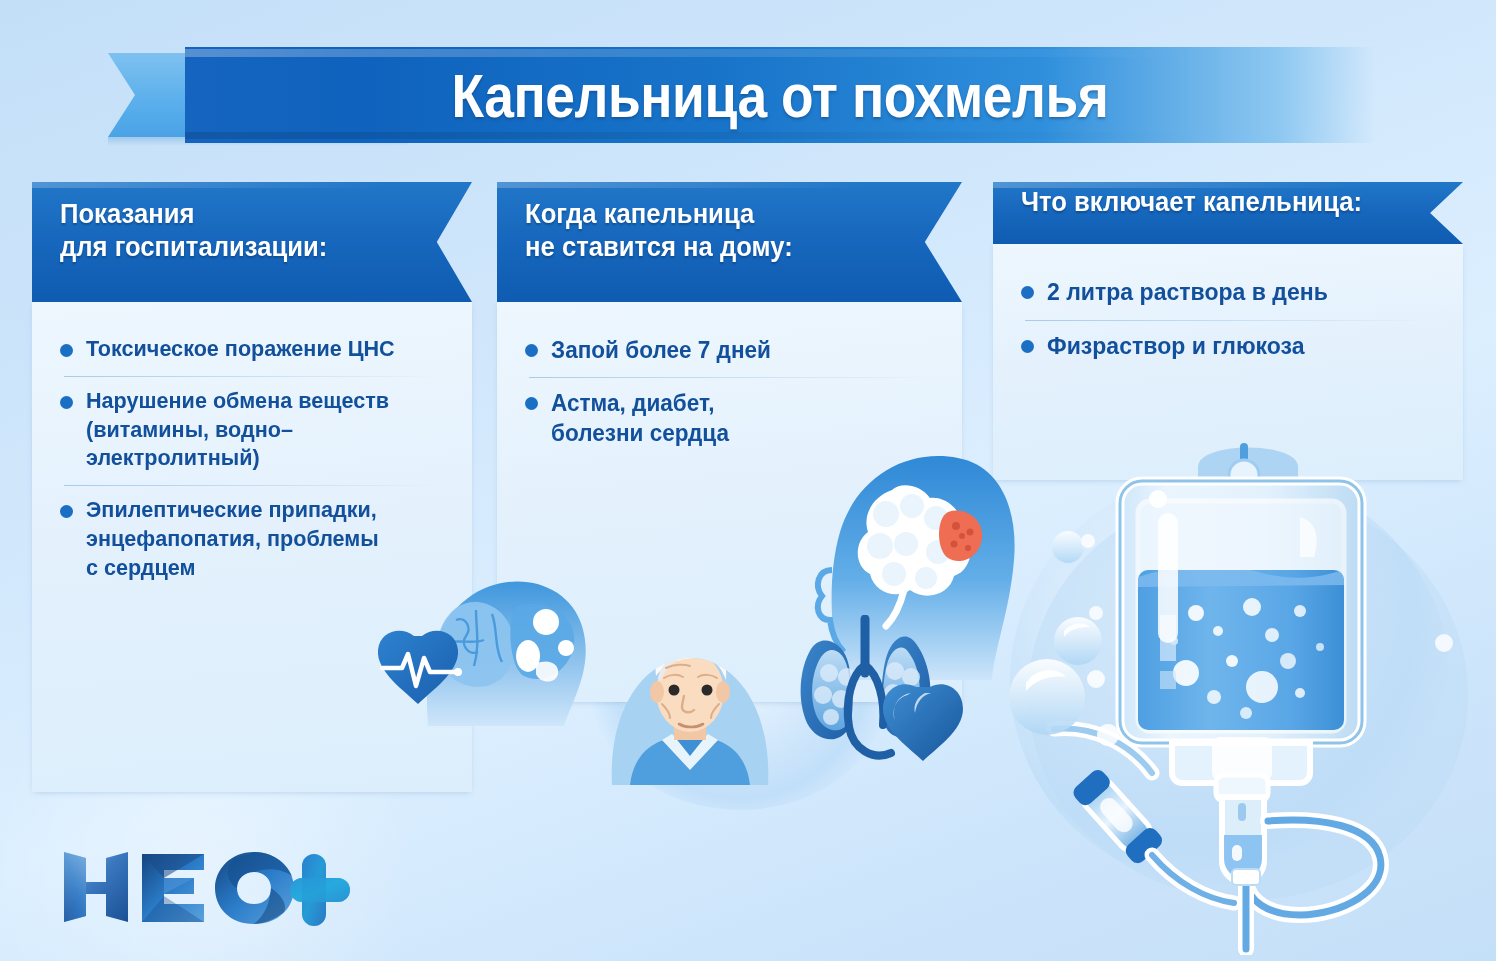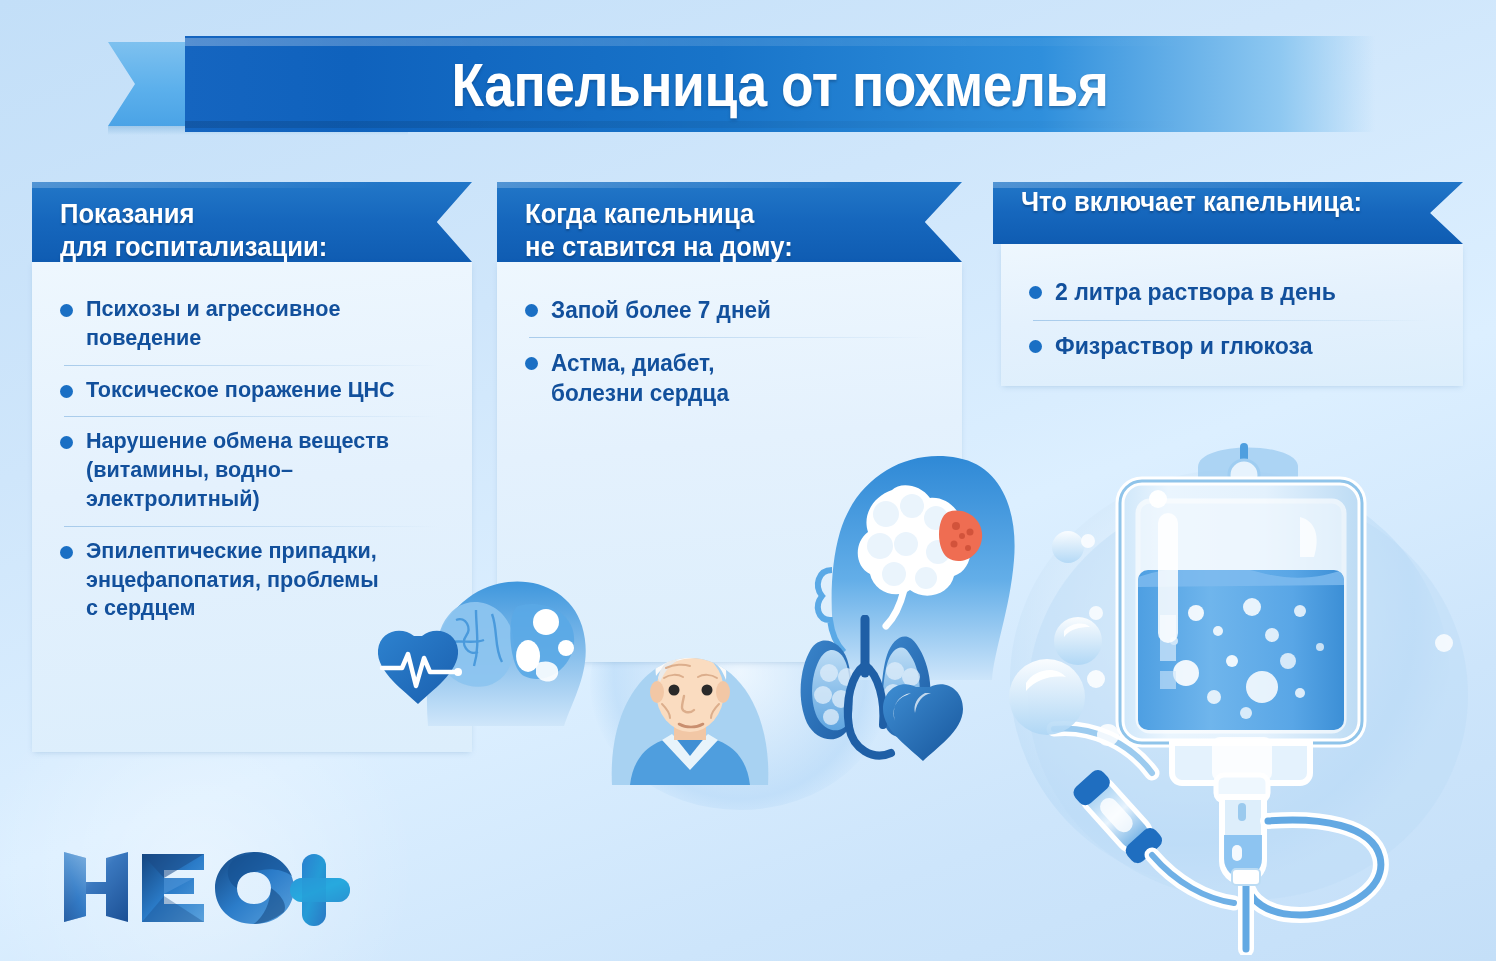--- a/index.html
+++ b/index.html
@@ -13,21 +13,21 @@
   
   .bg-blob{position:absolute;border-radius:50%;pointer-events:none;}
   .blob-a{left:1010px;top:470px;width:440px;height:420px;
           background:radial-gradient(circle at 40% 35%,rgba(255,255,255,.55),rgba(183,217,246,.55) 60%,rgba(183,217,246,0) 72%);}
   .blob-b{left:590px;top:560px;width:300px;height:250px;
           background:radial-gradient(circle at 50% 45%,rgba(255,255,255,.5),rgba(176,213,246,.5) 62%,rgba(176,213,246,0) 75%);}
   .blob-c{left:-60px;top:700px;width:520px;height:330px;
           background:radial-gradient(circle at 50% 50%,rgba(255,255,255,.35),rgba(255,255,255,0) 70%);}
 
   
-  .title-wrap{position:absolute;left:0;top:28px;width:1496px;height:112px;}
+  .title-wrap{position:absolute;left:0;top:39px;width:1496px;height:112px;}
   .ribbon-tail{
     position:absolute;left:108px;top:14px;width:300px;height:84px;
     background:linear-gradient(180deg,#7ec1ef 0%,#5cb0ec 55%,#4aa3e6 100%);
     clip-path:polygon(0 0,100% 0,100% 100%,0 100%,9% 50%);
   }
   .ribbon-tail-shadow{
     position:absolute;left:108px;top:98px;width:300px;height:9px;
     background:linear-gradient(180deg,rgba(110,170,215,.45),rgba(110,170,215,0));
     clip-path:polygon(0 0,100% 0,100% 100%,0 100%);
   }
@@ -52,21 +52,21 @@
     white-space:nowrap;
   }
 
   
   .col{position:absolute;}
   .col-1{left:32px;top:182px;width:440px;}
   .col-2{left:497px;top:182px;width:465px;}
   .col-3{left:993px;top:182px;width:470px;}
 
   .col-head{
-    position:relative;height:80px;
+    position:relative;height:120px;
     background:linear-gradient(180deg,#2277c8 0%,#1667bd 48%,#0f5cb2 100%);
     padding:16px 34px 0 28px;
     box-shadow:0 3px 5px -2px rgba(40,90,145,.4);
   }
   .col-head.notched{clip-path:polygon(0 0,100% 0,92% 50%,100% 100%,0 100%);}
   .col-head.notched-3{clip-path:polygon(0 0,100% 0,93% 50%,100% 100%,0 100%);}
   .col-head.short{height:62px;padding-top:4px;}
   .col-head::before{
     content:"";position:absolute;left:0;top:0;width:100%;height:6px;
     background:linear-gradient(90deg,rgba(255,255,255,.22),rgba(255,255,255,0) 80%);
@@ -79,21 +79,21 @@
   }
 
   .col-body{
     position:relative;
     background:linear-gradient(175deg,#eef7fe 0%,#e4f1fd 45%,#dceefc 100%);
     box-shadow:0 2px 6px -2px rgba(90,140,185,.35);
     padding:22px 18px 20px 18px;
   }
   .c1-body{height:490px;}
   .c2-body{height:400px;}
-  .c3-body{height:142px;margin-left:8px;}
+  .c3-body{height:236px;}
 
   .bullet-row{position:relative;display:flex;gap:13px;padding:11px 4px 12px 10px;}
   .bullet-row + .bullet-row::before{
     content:"";position:absolute;left:14px;right:16px;top:0;height:1px;
     background:linear-gradient(90deg,rgba(147,190,229,.75),rgba(147,190,229,.15) 85%,rgba(147,190,229,0));
   }
   .dot{
     flex:0 0 auto;width:13px;height:13px;border-radius:50%;
     background:#1a6fc4;margin-top:9px;
   }
@@ -128,25 +128,20 @@
   <div class="ribbon-main"></div>
   <div class="title-text">Капельница от похмелья</div>
 </div>
 
 <div class="col col-1">
   <div class="col-head notched">
     <h2>Показания
 для госпитализации:</h2>
   </div>
   <div class="col-body c1-body">
-    <div class="bullet-row">
-      <span class="dot"></span>
-      <span class="bullet-text">Психозы и агрессивное
-поведение</span>
-    </div>
     <div class="bullet-row">
       <span class="dot"></span>
       <span class="bullet-text">Токсическое поражение ЦНС</span>
     </div>
     <div class="bullet-row">
       <span class="dot"></span>
       <span class="bullet-text">Нарушение обмена веществ
 (витамины, водно–электролитный)</span>
     </div>
     <div class="bullet-row">

